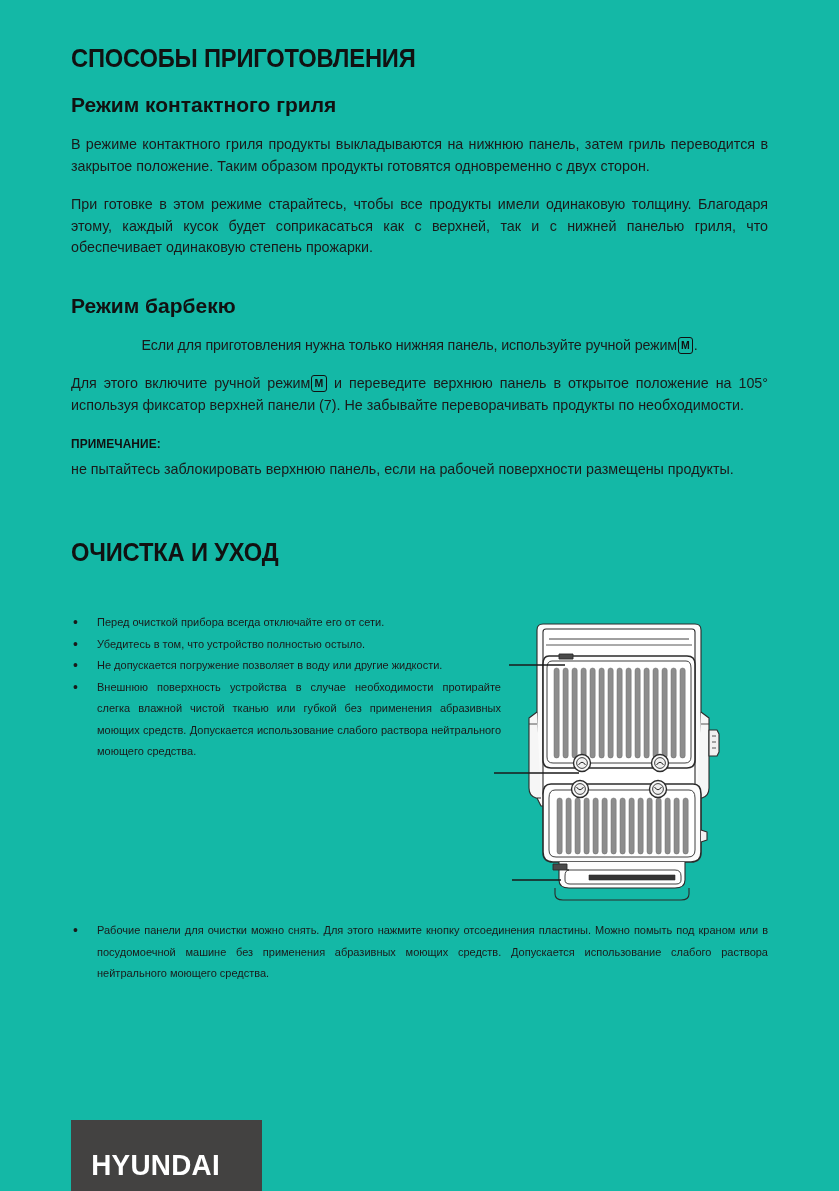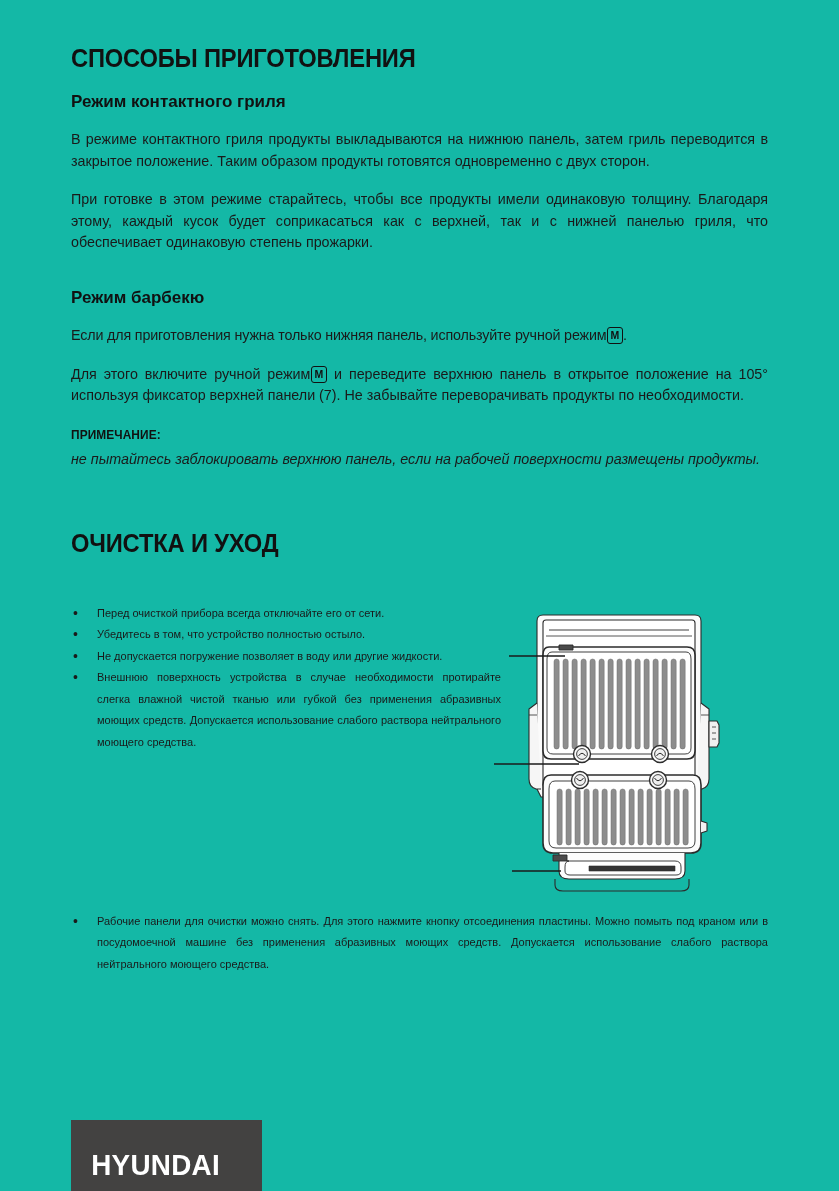--- a/index.html
+++ b/index.html
@@ -29,21 +29,21 @@
     font-size: 25.5px;
     font-weight: bold;
     letter-spacing: -0.2px;
     line-height: 1.1;
     margin: 0;
     color: #111111;
     transform: scaleX(0.93);
     transform-origin: left center;
   }
   .h2 {
-    font-size: 17px;
+    font-size: 21px;
     font-weight: bold;
     line-height: 1.2;
     margin: 0;
     color: #111111;
   }
   .note-head {
     font-size: 13.5px;
     font-weight: bold;
     line-height: 1.2;
     margin: 0;
@@ -56,24 +56,23 @@
   
   .p {
     font-size: 14.3px;
     line-height: 21.5px;
     margin: 0;
     text-align: justify;
     text-justify: inter-word;
     color: #1a1a1a;
   }
   .p.italic {
-    font-style: italic;
   }
   .p.nojust {
-    text-align: left;
+    text-align: center;
   }
   .tight { letter-spacing: -0.15px; }
 
   
   .gap-20 { height: 20px; }
   .gap-17 { height: 17px; }
   .gap-8  { height: 8px; }
   .gap-6  { height: 6px; }
   .gap-34 { height: 34px; }
   .gap-44 { height: 44px; }

